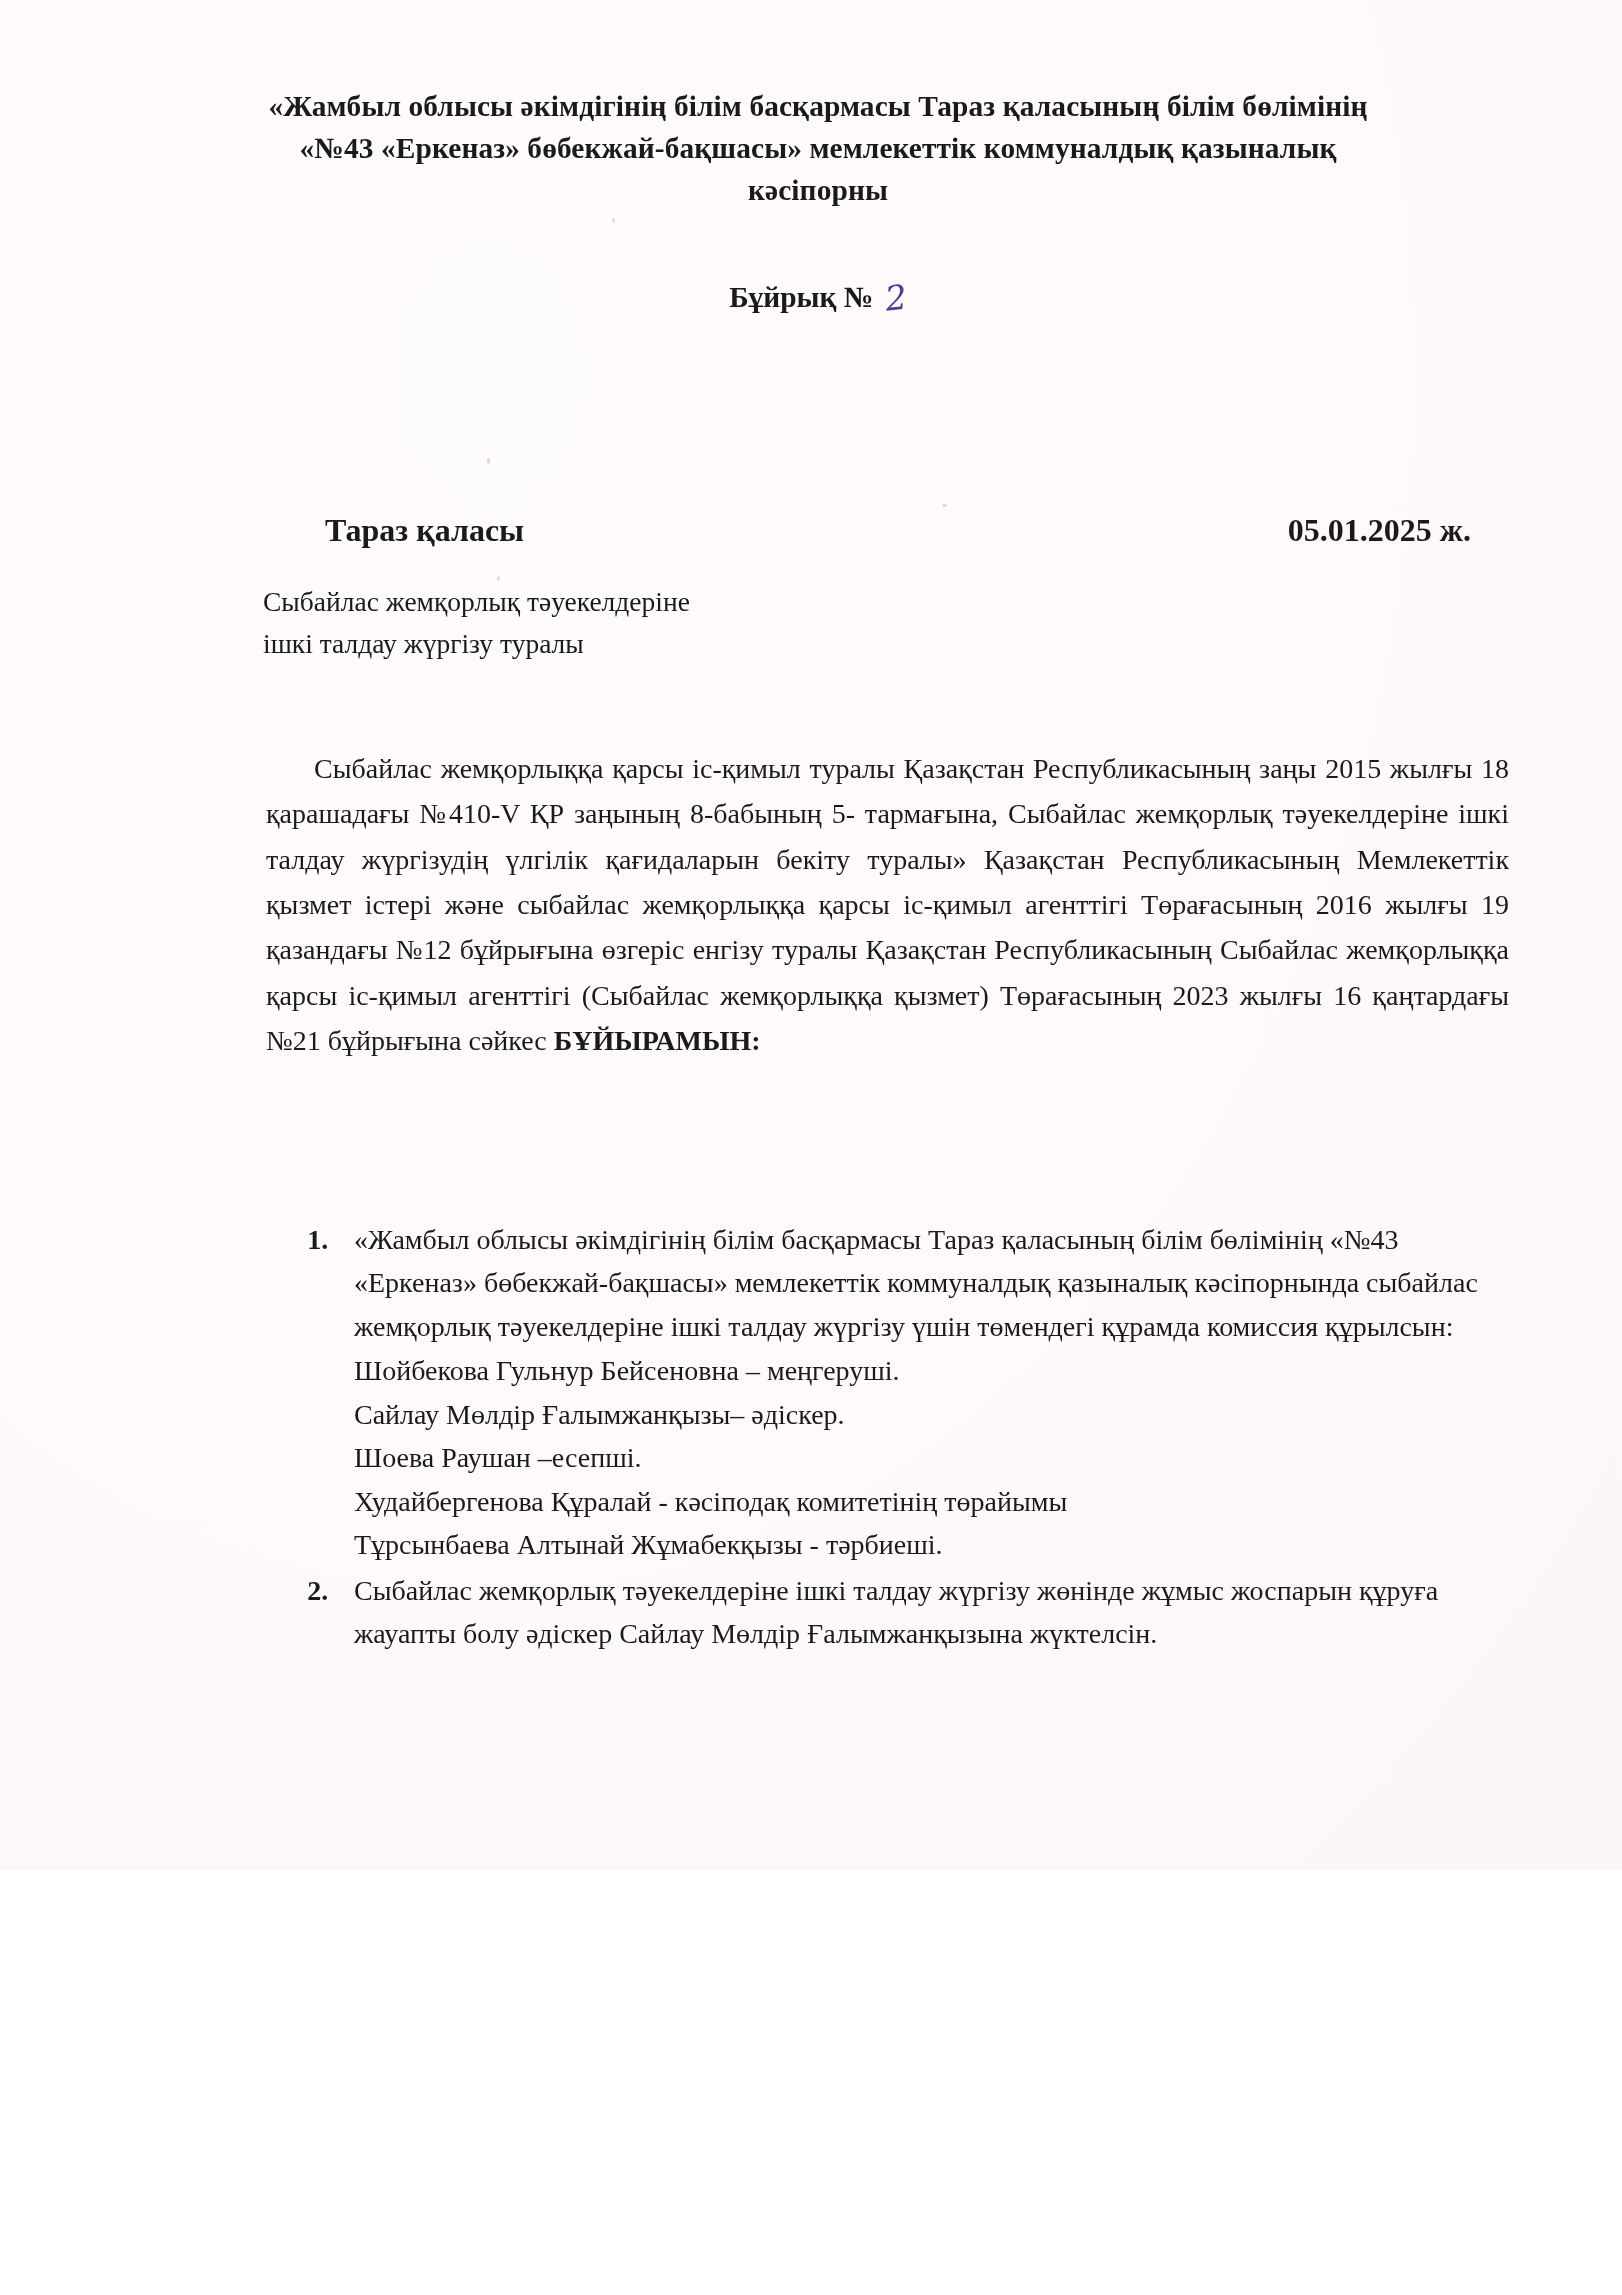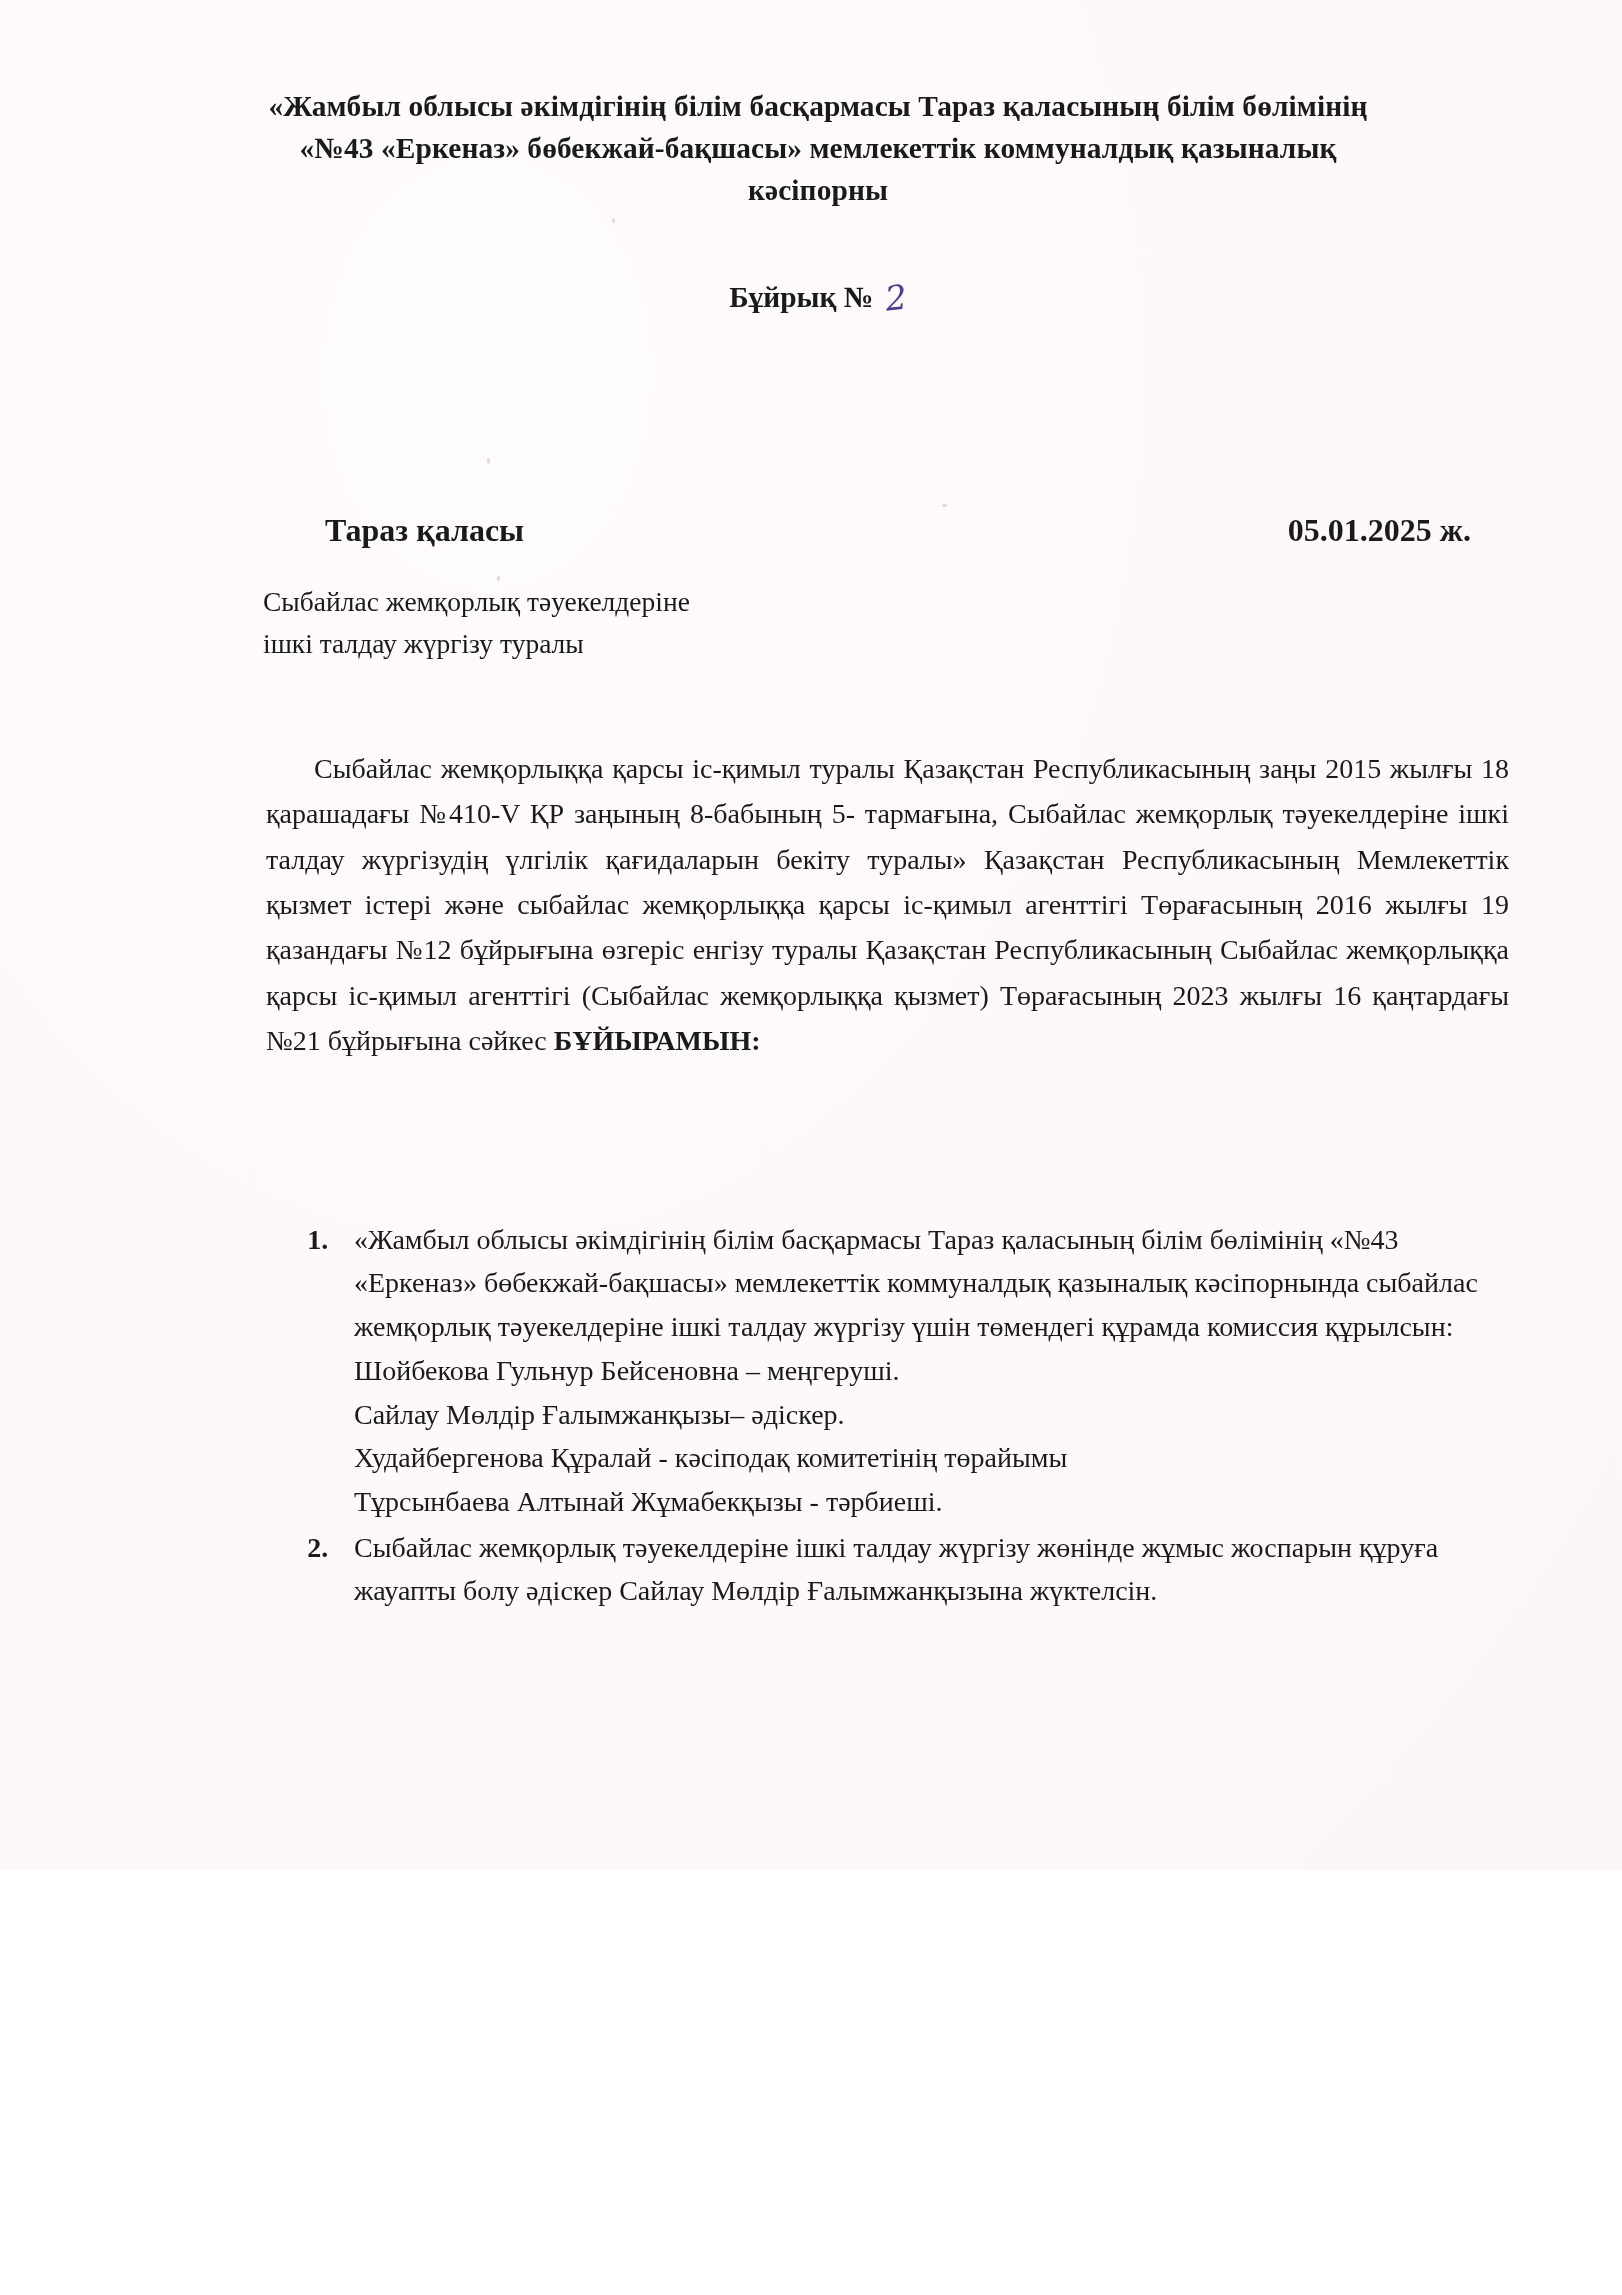--- a/index.html
+++ b/index.html
@@ -202,20 +202,21 @@
 
   <div class="order-list">
 
     <div class="olitem">
       <div class="olnum">1.</div>
       <div class="olbody">
         <div class="para">«Жамбыл облысы әкімдігінің білім басқармасы Тараз қаласының білім бөлімінің «№43 «Еркеназ» бөбекжай-бақшасы» мемлекеттік коммуналдық қазыналық кәсіпорнында сыбайлас жемқорлық тәуекелдеріне ішкі талдау жүргізу үшін төмендегі құрамда комиссия құрылсын:</div>
         <div class="namelist">
           <span class="nm">Шойбекова Гульнур Бейсеновна – меңгеруші.</span>
           <span class="nm">Сайлау Мөлдір Ғалымжанқызы– әдіскер.</span>
+          <span class="nm">Шоева Раушан –есепші.</span>
           <span class="nm">Худайбергенова Құралай - кәсіподақ комитетінің төрайымы</span>
           <span class="nm">Тұрсынбаева Алтынай Жұмабекқызы -  тәрбиеші.</span>
         </div>
       </div>
     </div>
 
     <div class="olitem">
       <div class="olnum">2.</div>
       <div class="olbody">
         <div class="para">Сыбайлас жемқорлық тәуекелдеріне ішкі талдау жүргізу жөнінде жұмыс жоспарын құруға жауапты болу әдіскер Сайлау Мөлдір Ғалымжанқызына  жүктелсін.</div>

